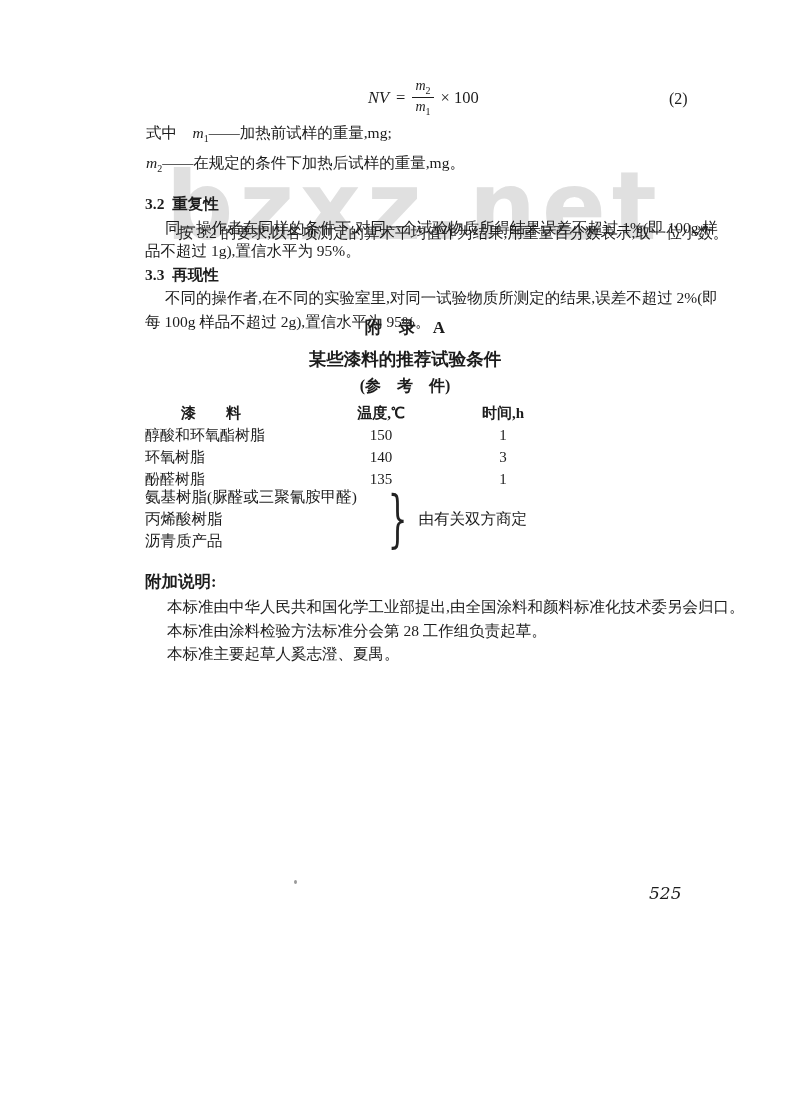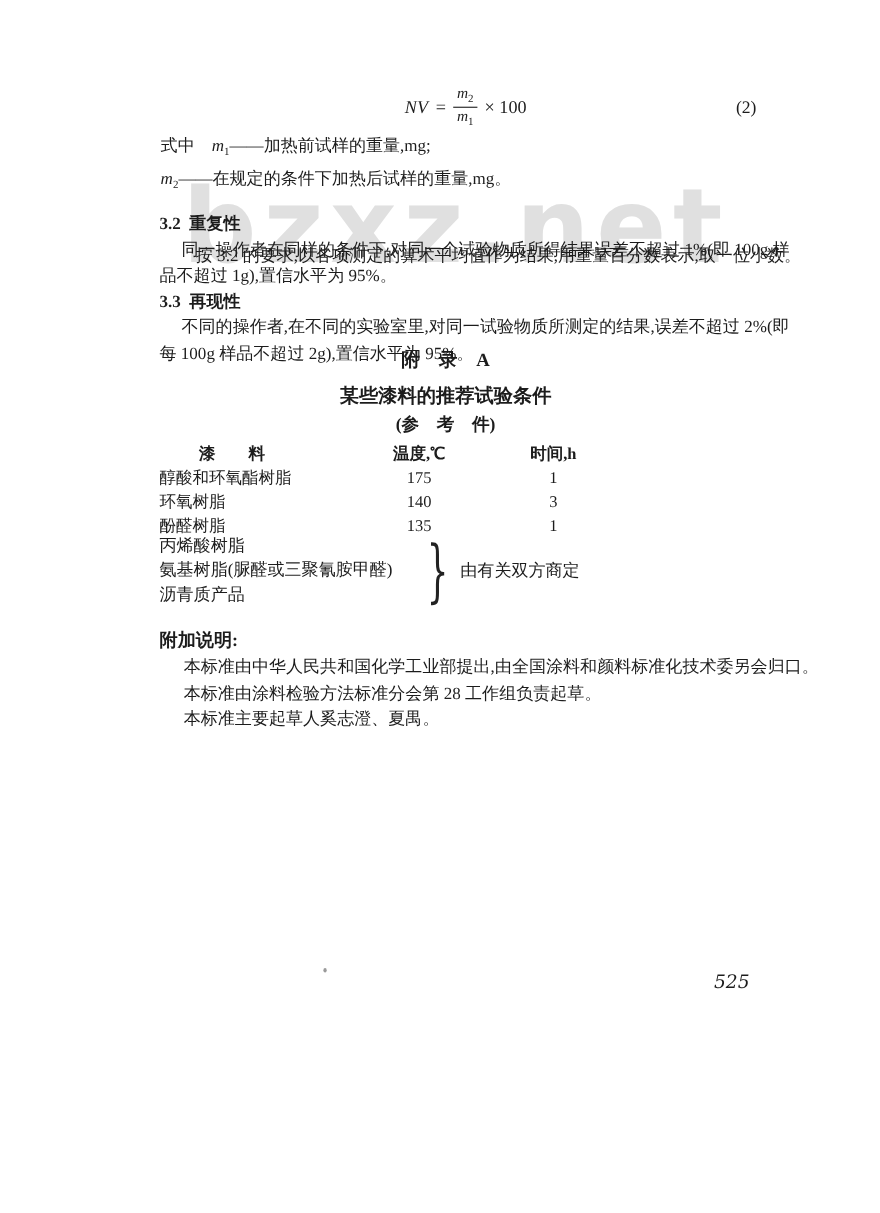--- a/index.html
+++ b/index.html
@@ -127,42 +127,42 @@
 
     <div class="paint-table">
       <div class="tbl-row tbl-header">
         <div class="c-name">漆　　料</div>
         <div class="c-temp">温度,℃</div>
         <div></div>
         <div class="c-time">时间,h</div>
       </div>
       <div class="tbl-row">
         <div class="c-name">醇酸和环氧酯树脂</div>
-        <div class="c-temp">175</div>
+        <div class="c-temp">150</div>
         <div></div>
         <div class="c-time">1</div>
       </div>
       <div class="tbl-row">
         <div class="c-name">环氧树脂</div>
         <div class="c-temp">140</div>
         <div></div>
         <div class="c-time">3</div>
       </div>
       <div class="tbl-row">
         <div class="c-name">酚醛树脂</div>
         <div class="c-temp">135</div>
         <div></div>
         <div class="c-time">1</div>
       </div>
     </div>
 
     <div class="brace-group">
       <div class="brace-names">
+        <div class="line">氨基树脂(脲醛或三聚氰胺甲醛)</div>
         <div class="line">丙烯酸树脂</div>
-        <div class="line">氨基树脂(脲醛或三聚氰胺甲醛)</div>
         <div class="line">沥青质产品</div>
       </div>
       <div class="brace-char">}</div>
       <div class="brace-note">由有关双方商定</div>
     </div>
 
     <div class="additional-heading line">附加说明:</div>
     <div class="additional-lines">
       <div class="line">本标准由中华人民共和国化学工业部提出,由全国涂料和颜料标准化技术委另会归口。</div>
       <div class="line">本标准由涂料检验方法标准分会第 28 工作组负责起草。</div>

